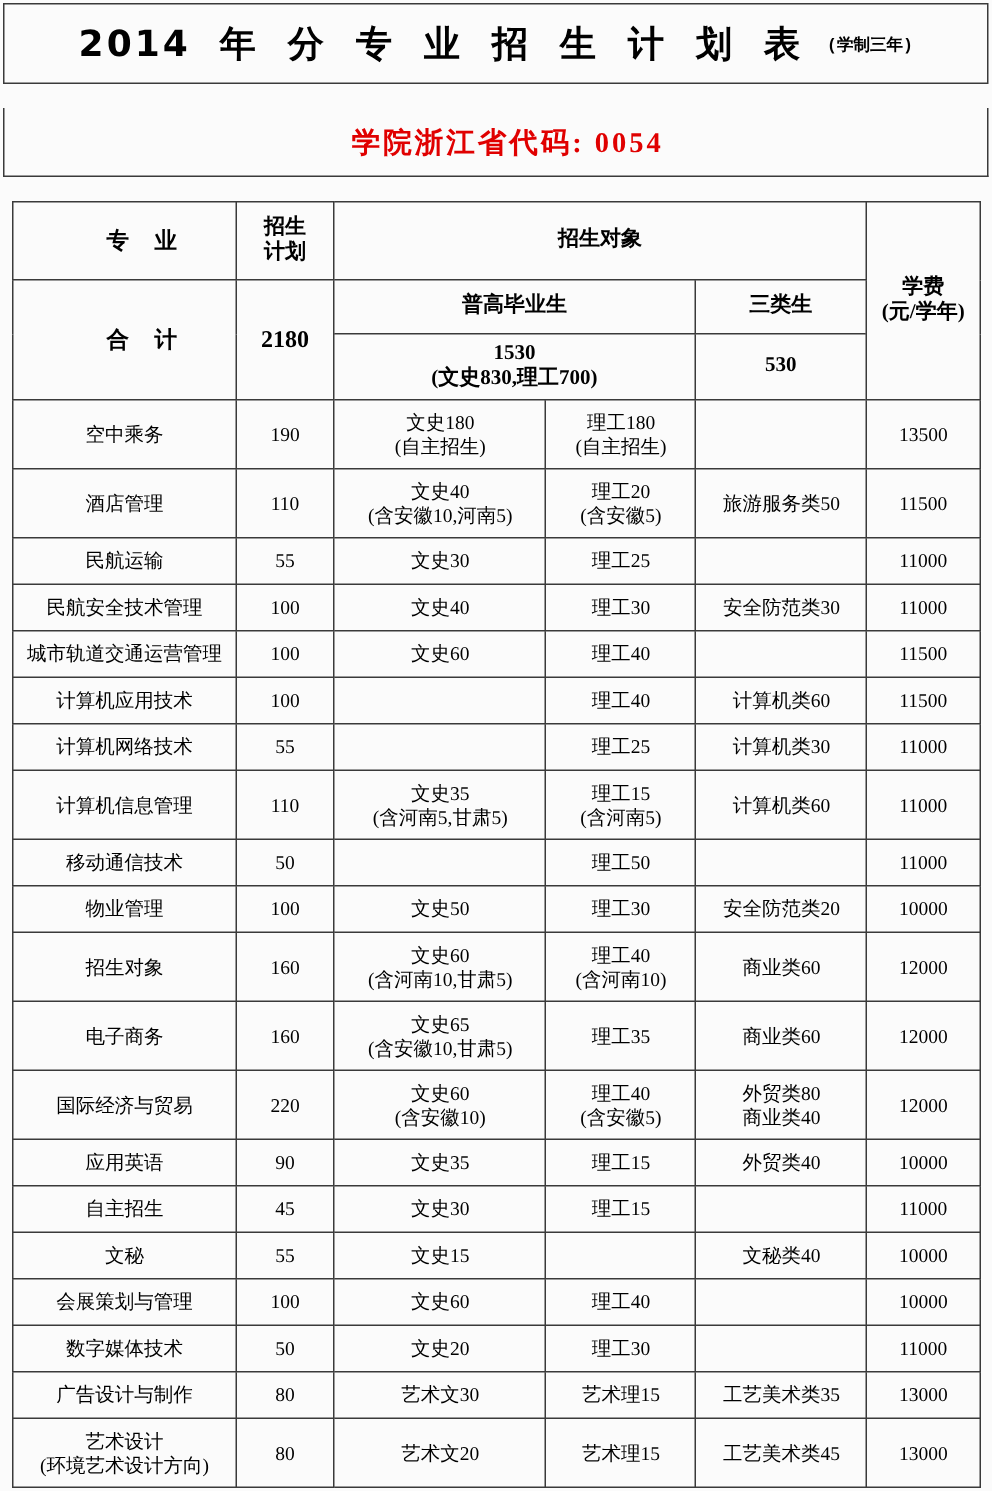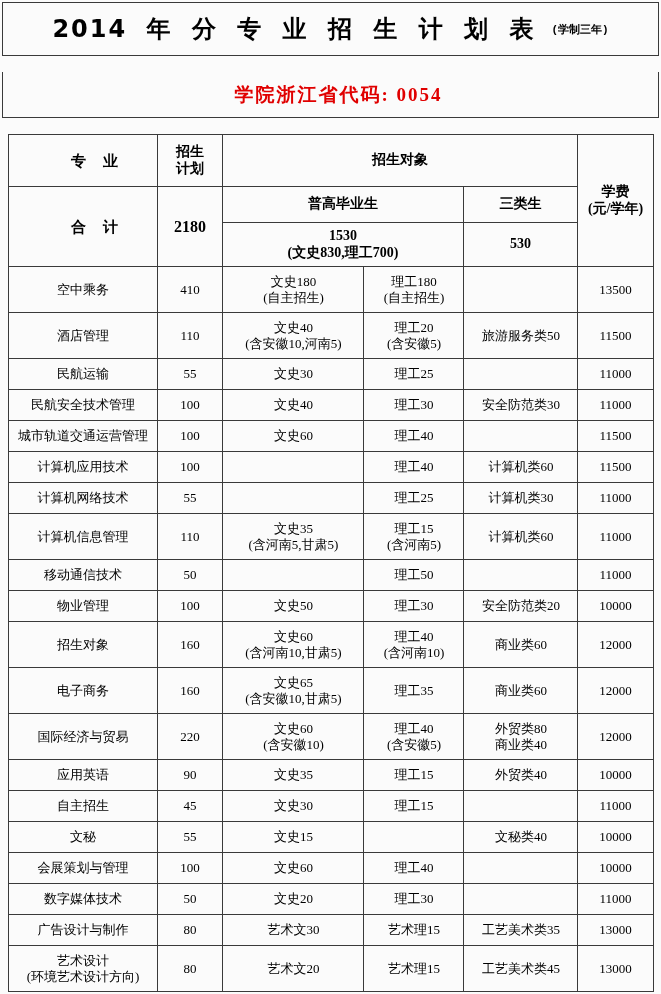--- a/index.html
+++ b/index.html
@@ -93,21 +93,21 @@
     </tr>
     <tr class="h3">
       <td class="b c" colspan="2">1530
 (文史830,理工700)</td>
       <td class="b c">530</td>
     </tr>
   </thead>
   <tbody>
       <tr class="tall">
         <td class="c">空中乘务</td>
-        <td class="c">410</td>
+        <td class="c">190</td>
         <td class="l">文史180
 (自主招生)</td>
         <td class="l">理工180
 (自主招生)</td>
         <td class="l"></td>
         <td class="c">13500</td>
       </tr>
       <tr class="tall">
         <td class="c">酒店管理</td>
         <td class="c">110</td>

